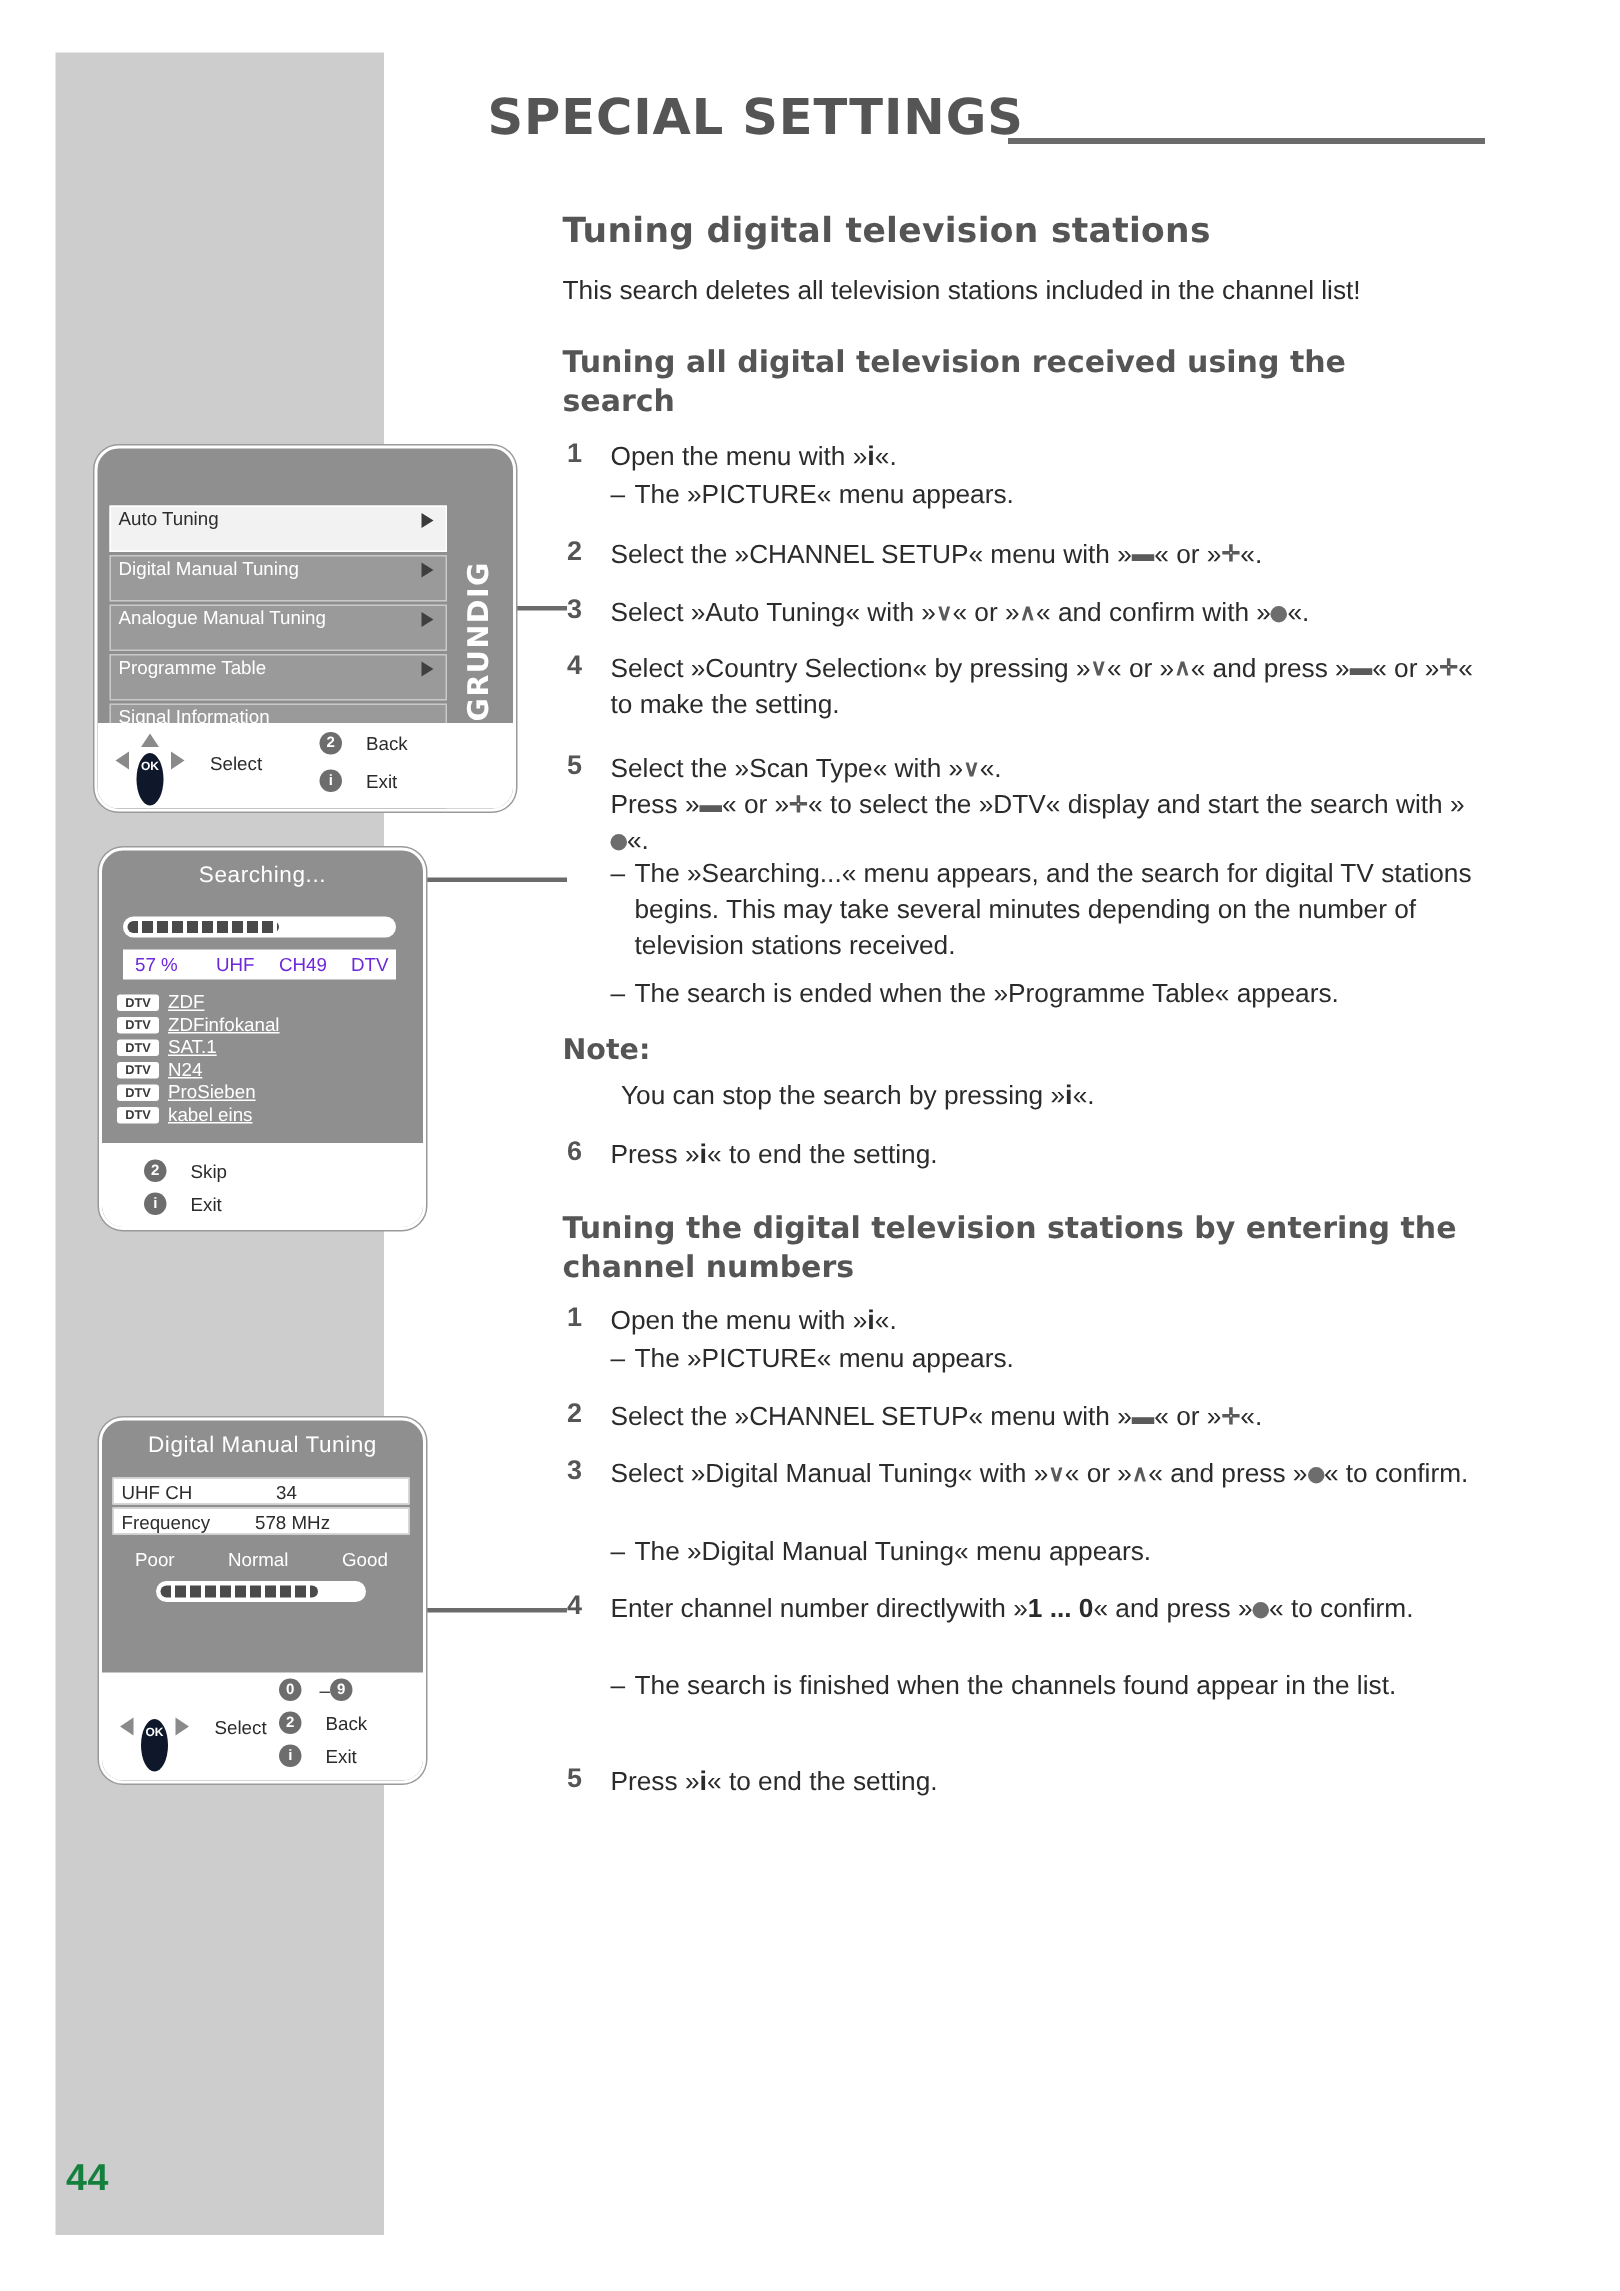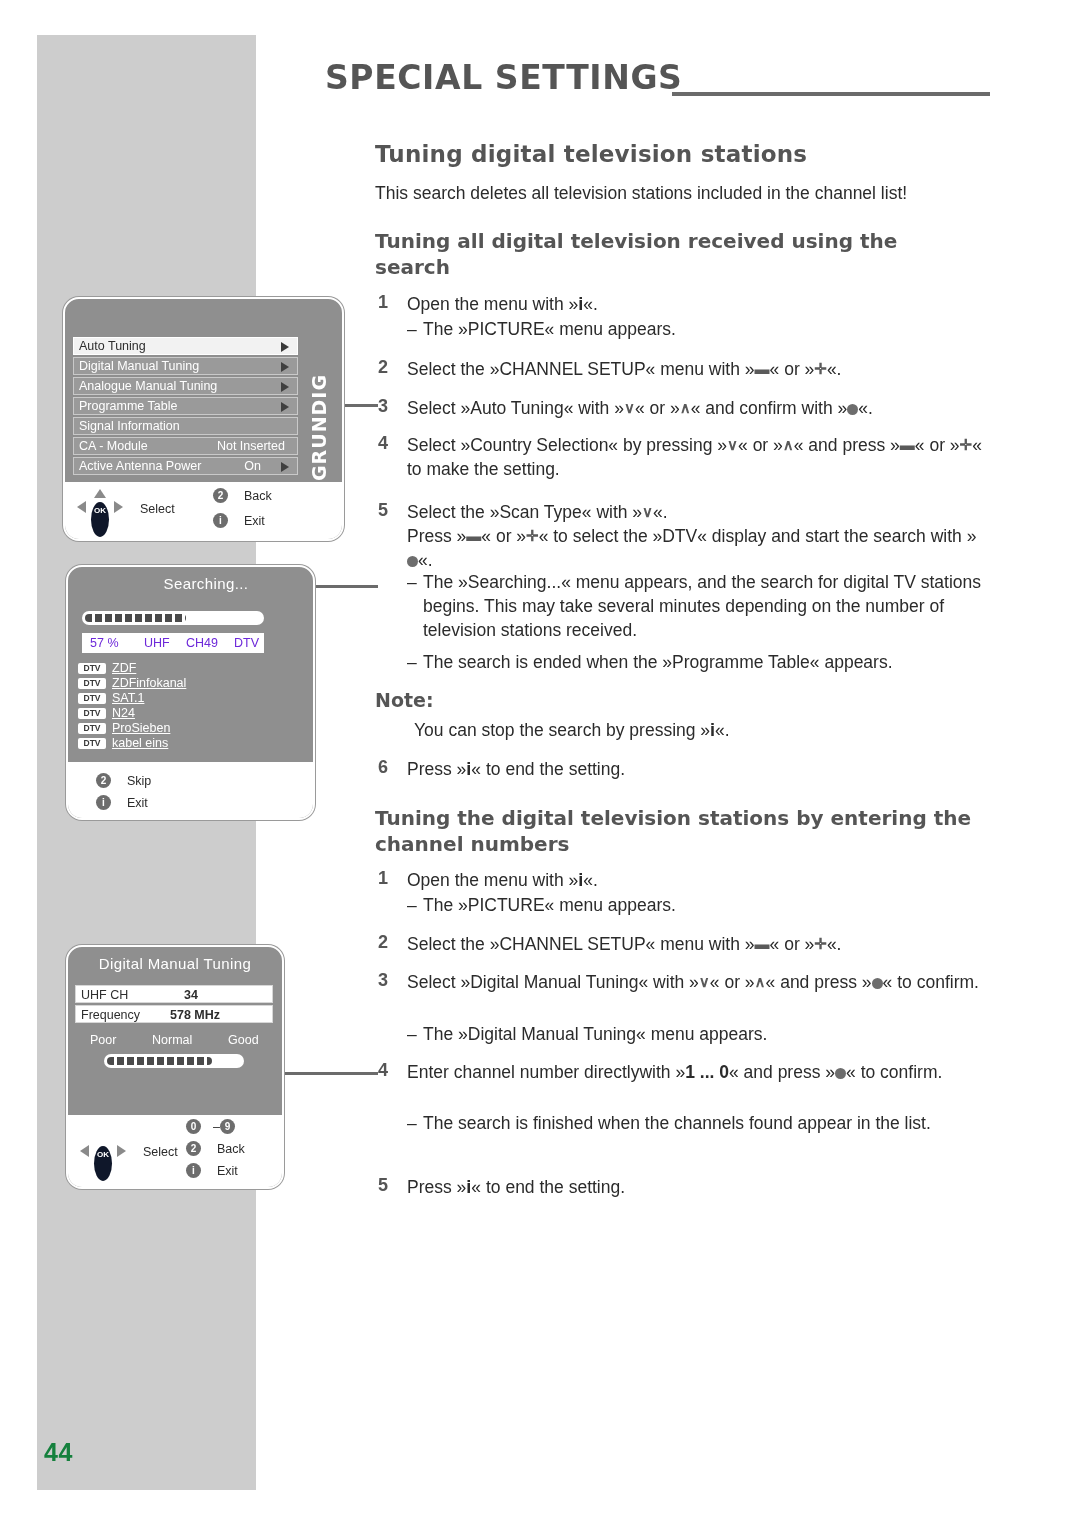--- a/index.html
+++ b/index.html
@@ -62,21 +62,21 @@
     position:absolute;background:#8f8f8f;border:2px solid #ffffff;border-radius:16px;
     box-shadow:0 0 0 1px #9a9a9a;overflow:hidden;
   }
   .osd-title{
     color:#ffffff;font-size:15px;text-align:center;letter-spacing:.4px;
     font-family:"Liberation Sans",sans-serif;
   }
   .osd-foot{background:#ffffff;}
   .row{
     position:relative;background:#9a9a9a;border:1px solid #c9c9c9;
-    height:18px;line-height:17px;color:#ffffff;font-size:12.5px;
+    height:31px;line-height:17px;color:#ffffff;font-size:12.5px;
     margin:0 0 2px 0;padding-left:5px;box-sizing:border-box;
   }
   .row.sel{background:#f2f2f2;color:#2d2d2d;border-color:#ffffff;}
   .row .val{position:absolute;right:36px;}
   .row .val.nodart{right:12px;}
   .arrow{
     position:absolute;right:8px;top:4px;width:0;height:0;
     border-left:8px solid #3f3f3f;border-top:5px solid transparent;
     border-bottom:5px solid transparent;
   }
@@ -120,21 +120,21 @@
     font-weight:bold;padding:0 3px;border-radius:2px;line-height:11px;
     vertical-align:1px;width:22px;text-align:center;
   }
   .chanrow{color:#ffffff;font-size:12.5px;line-height:14px;margin-bottom:1px;text-decoration:underline;}
   .chanrow span.nm{margin-left:6px;}
   .whiterow{
     position:relative;background:#ffffff;border:1px solid #d7d7d7;height:18px;
     line-height:18px;color:#2d2d2d;font-size:12.5px;padding-left:5px;
     box-sizing:border-box;margin-bottom:2px;
   }
-  .whiterow .v{position:absolute;left:108px;font-weight:bold;}
+  .whiterow .v{position:absolute;left:108px;}
   .qlabels{color:#ffffff;font-size:12.5px;position:relative;height:16px;}
   .qlabels span{position:absolute;}
 </style>
 </head>
 <body>
 
 <div id="sidebar-band"></div>
 <div id="page-number">44</div>
 
 <div id="page-title">SPECIAL SETTINGS</div>
@@ -237,21 +237,21 @@
       <span class="ok">OK</span>
     </div>
     <span style="position:absolute;left:68px;top:20px;" class="keylbl">Select</span>
     <span class="keycirc" style="position:absolute;left:148px;top:6px;">2</span>
     <span class="keylbl" style="position:absolute;left:172px;top:7px;">Back</span>
     <span class="keycirc" style="position:absolute;left:148px;top:31px;">i</span>
     <span class="keylbl" style="position:absolute;left:172px;top:32px;">Exit</span>
   </div>
 </div>
 
-<div class="osd" id="osd-searching" style="left:66px;top:565px;width:214px;height:251px;padding-left:31px;">
+<div class="osd" id="osd-searching" style="left:66px;top:565px;width:214px;height:251px;">
   <div class="osd-title" style="padding:8px 0 8px 0;">Searching...</div>
 
   <div class="pbar" style="position:absolute;left:14px;top:44px;width:182px;">
     <div class="fill" style="width:101px;"></div>
   </div>
 
   <div style="position:absolute;left:14px;top:66px;width:182px;height:20px;background:#ffffff;
               color:#6d28d9;font-size:12.5px;line-height:20px;">
     <span style="position:absolute;left:8px;">57 %</span>
     <span style="position:absolute;left:62px;">UHF</span>

